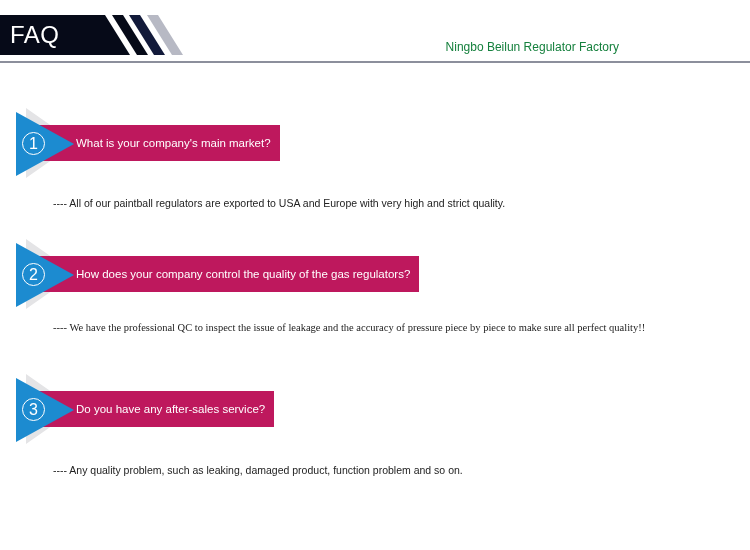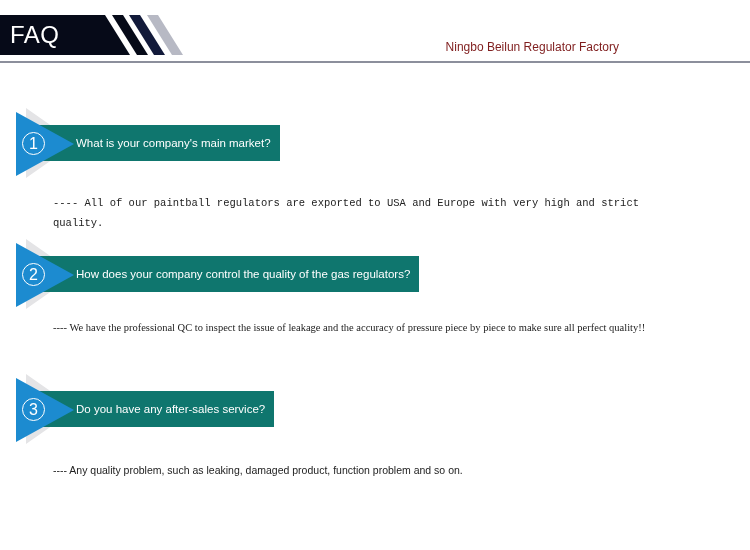--- a/index.html
+++ b/index.html
@@ -60,21 +60,21 @@
       left: 147px;
       width: 36px;
       background: #b7b9c4;
       clip-path: polygon(0 0, 11px 0, 36px 40px, 25px 40px);
     }
     .company-name {
       position: absolute;
       right: 9px;
       top: 40px;
       font-size: 12px;
-      color: #7f1d1d;
+      color: #15803d;
       font-family: "Liberation Sans", sans-serif;
     }
     .header-line {
       position: absolute;
       left: 0;
       top: 61px;
       width: 750px;
       height: 2px;
       background: #8c8f9c;
     }
@@ -87,21 +87,21 @@
       width: 60px;
       height: 70px;
       background: #e4e4e6;
       clip-path: polygon(10px 0, 60px 35px, 10px 70px);
     }
     .q-bar {
       position: absolute;
       left: 38px;
       top: 17px;
       height: 36px;
-      background: #0f766e;
+      background: #be185d;
     }
     .q-text {
       display: block;
       padding-left: 38px;
       padding-right: 9px;
       line-height: 36px;
       color: #ffffff;
       font-size: 11.5px;
       font-family: "Liberation Sans", sans-serif;
       white-space: nowrap;
@@ -153,21 +153,21 @@
 </div>
 
 <div class="faq-item" style="top:108px;">
   <div class="q-shadow"></div>
   <div class="q-bar">
     <span class="q-text">What is your company's main market?</span>
   </div>
   <div class="q-arrow"></div>
   <div class="q-num">1</div>
 </div>
-<div class="answer" style="top:193px;font-family:Liberation Mono, monospace;">---- All of our paintball regulators are exported to USA and Europe with very high and strict quality.</div>
+<div class="answer" style="top:193px;">---- All of our paintball regulators are exported to USA and Europe with very high and strict quality.</div>
 
 <div class="faq-item" style="top:239px;">
   <div class="q-shadow"></div>
   <div class="q-bar">
     <span class="q-text">How does your company control the quality of the gas regulators?</span>
   </div>
   <div class="q-arrow"></div>
   <div class="q-num">2</div>
 </div>
 <div class="answer" style="top:318px;font-family:Liberation Serif, serif;">---- We have the professional QC to inspect the issue of leakage and the accuracy of pressure piece by piece to make sure all perfect quality!!</div>

